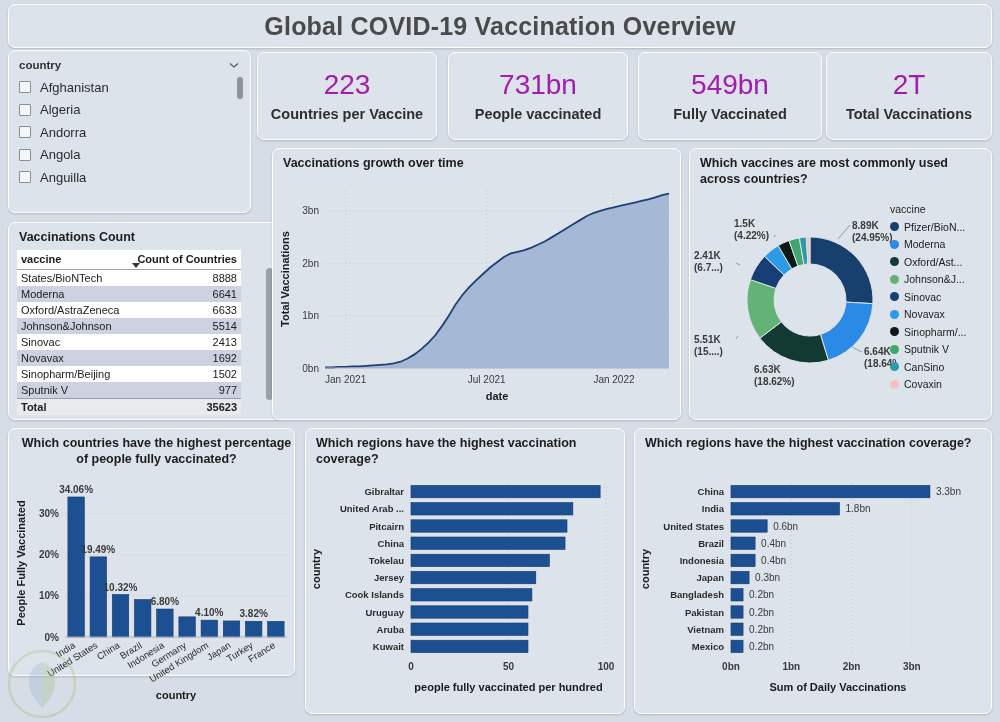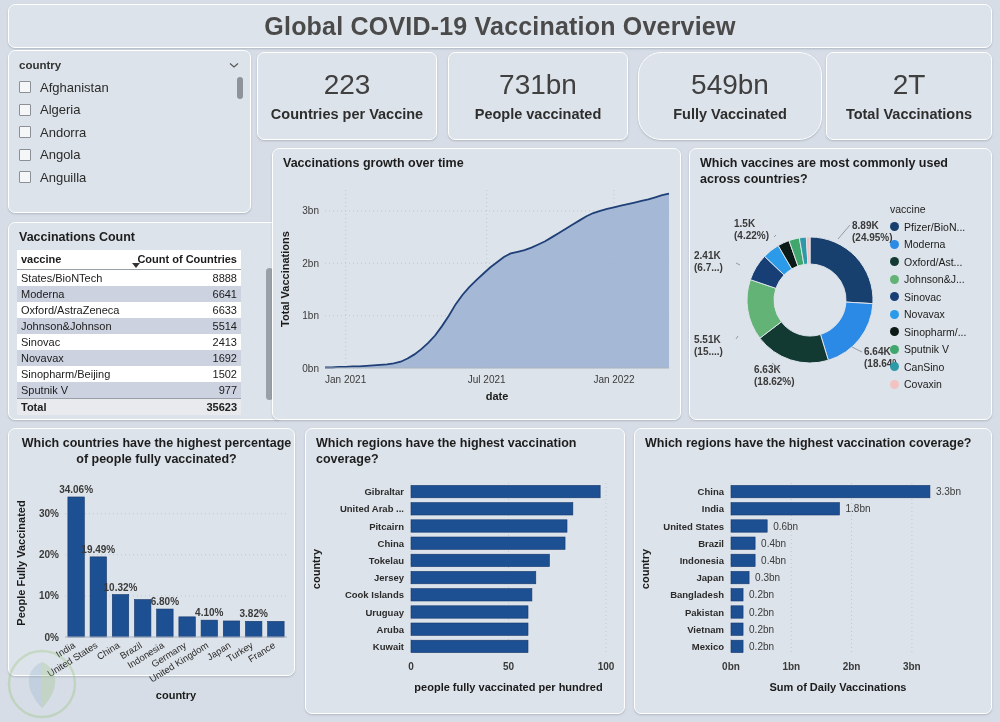--- a/index.html
+++ b/index.html
@@ -48,25 +48,25 @@
   }
   #slicer .sbar {
     position: absolute; right: 7px; top: 26px;
     width: 6px; height: 22px; background: #8e9299; border-radius: 3px;
   }
   
   .kpi {
     top: 52px; height: 88px;
     display: flex; flex-direction: column; align-items: center; justify-content: center;
   }
-  .kpi .val { font-size: 28px; color: #404040; line-height: 1.05; font-weight: 400; }
+  .kpi .val { font-size: 28px; color: #a21caf; line-height: 1.05; font-weight: 400; }
   .kpi .lab { font-size: 14.5px; font-weight: bold; color: #2e2e2e; margin-top: 7px; }
   #kpi0 { left: 257px; width: 180px; }
   #kpi1 { left: 448px; width: 180px; }
-  #kpi2 { left: 638px; width: 184px; border-radius: 23px; }
+  #kpi2 { left: 638px; width: 184px; }
   #kpi3 { left: 826px; width: 166px; }
   
   .ptitle {
     font-size: 12.5px; font-weight: bold; color: #1d1d1d;
     line-height: 1.25; padding: 7px 0 0 10px;
   }
   #line-panel  { left: 272px; top: 148px; width: 409px; height: 272px; }
   #donut-panel { left: 689px; top: 148px; width: 303px; height: 272px; }
   #table-panel { left: 8px; top: 222px; width: 275px; height: 198px; }
   #bar1 { left: 8px;   top: 428px; width: 287px; height: 248px; text-align: center; }

